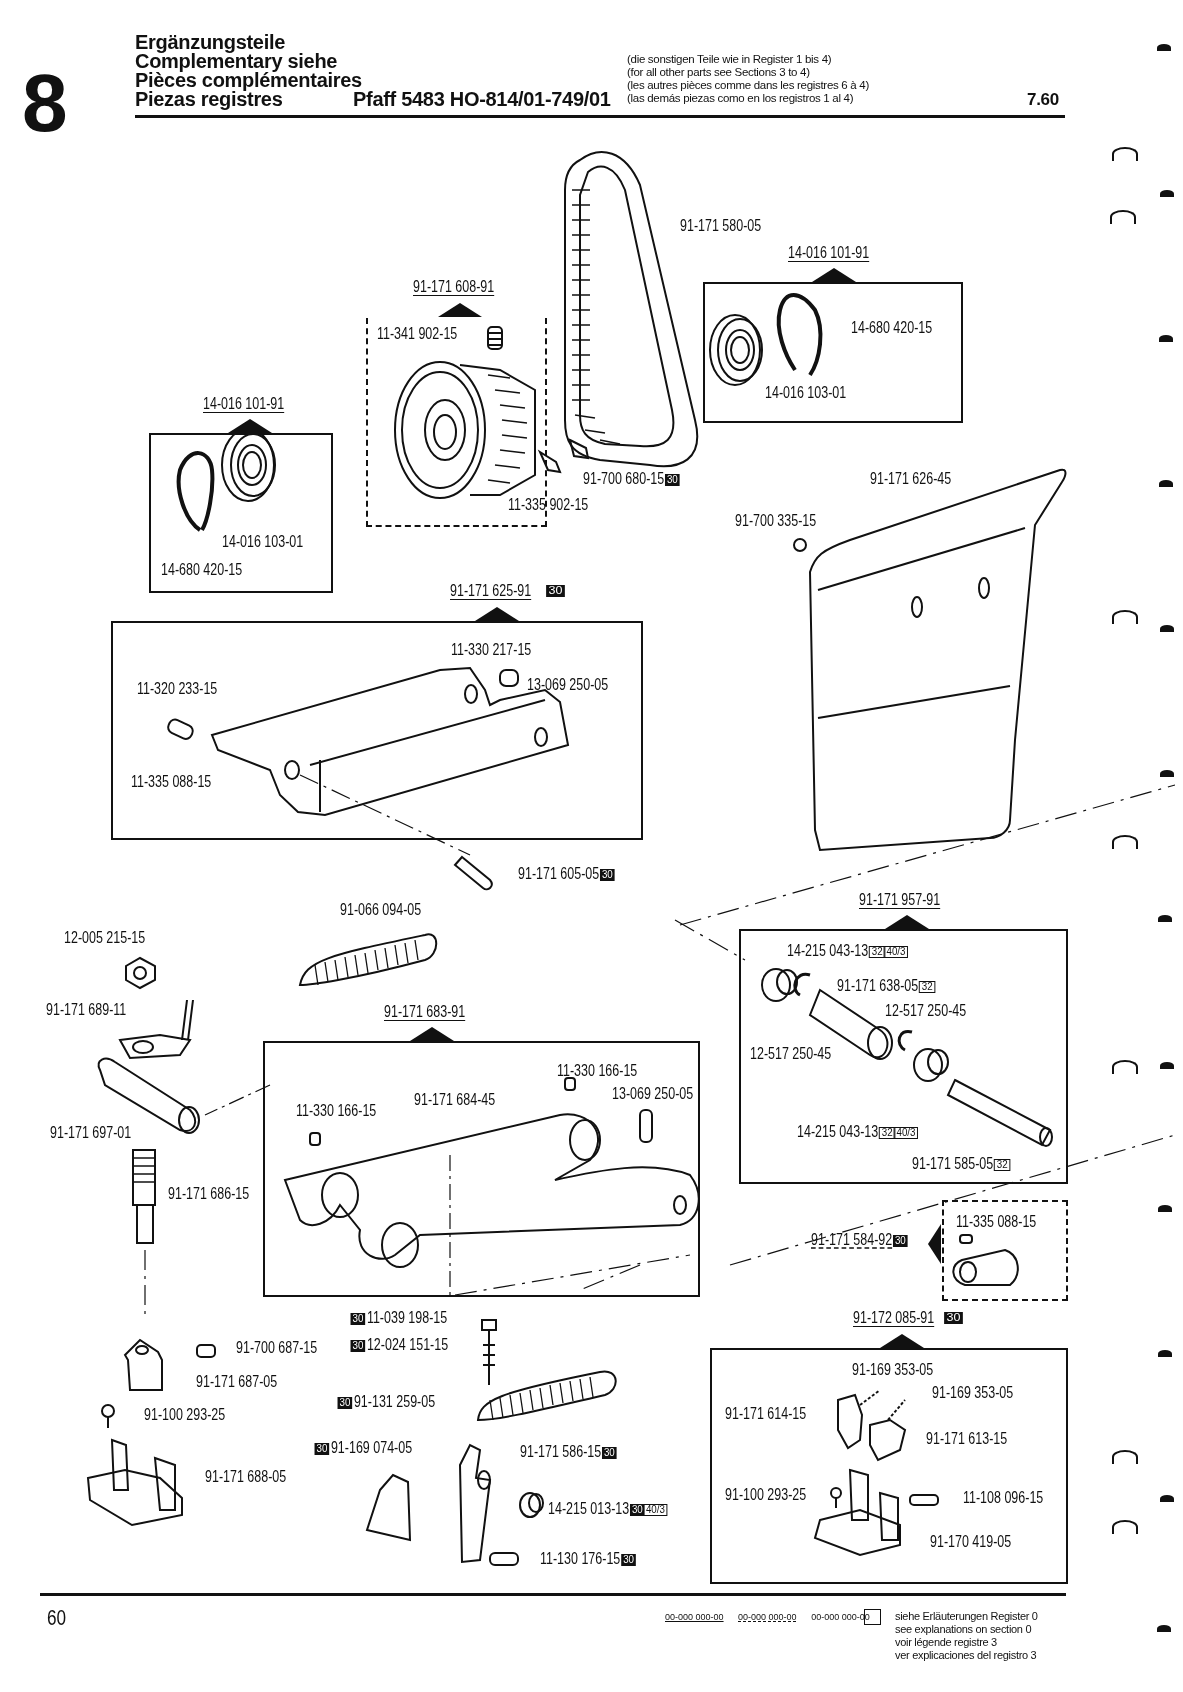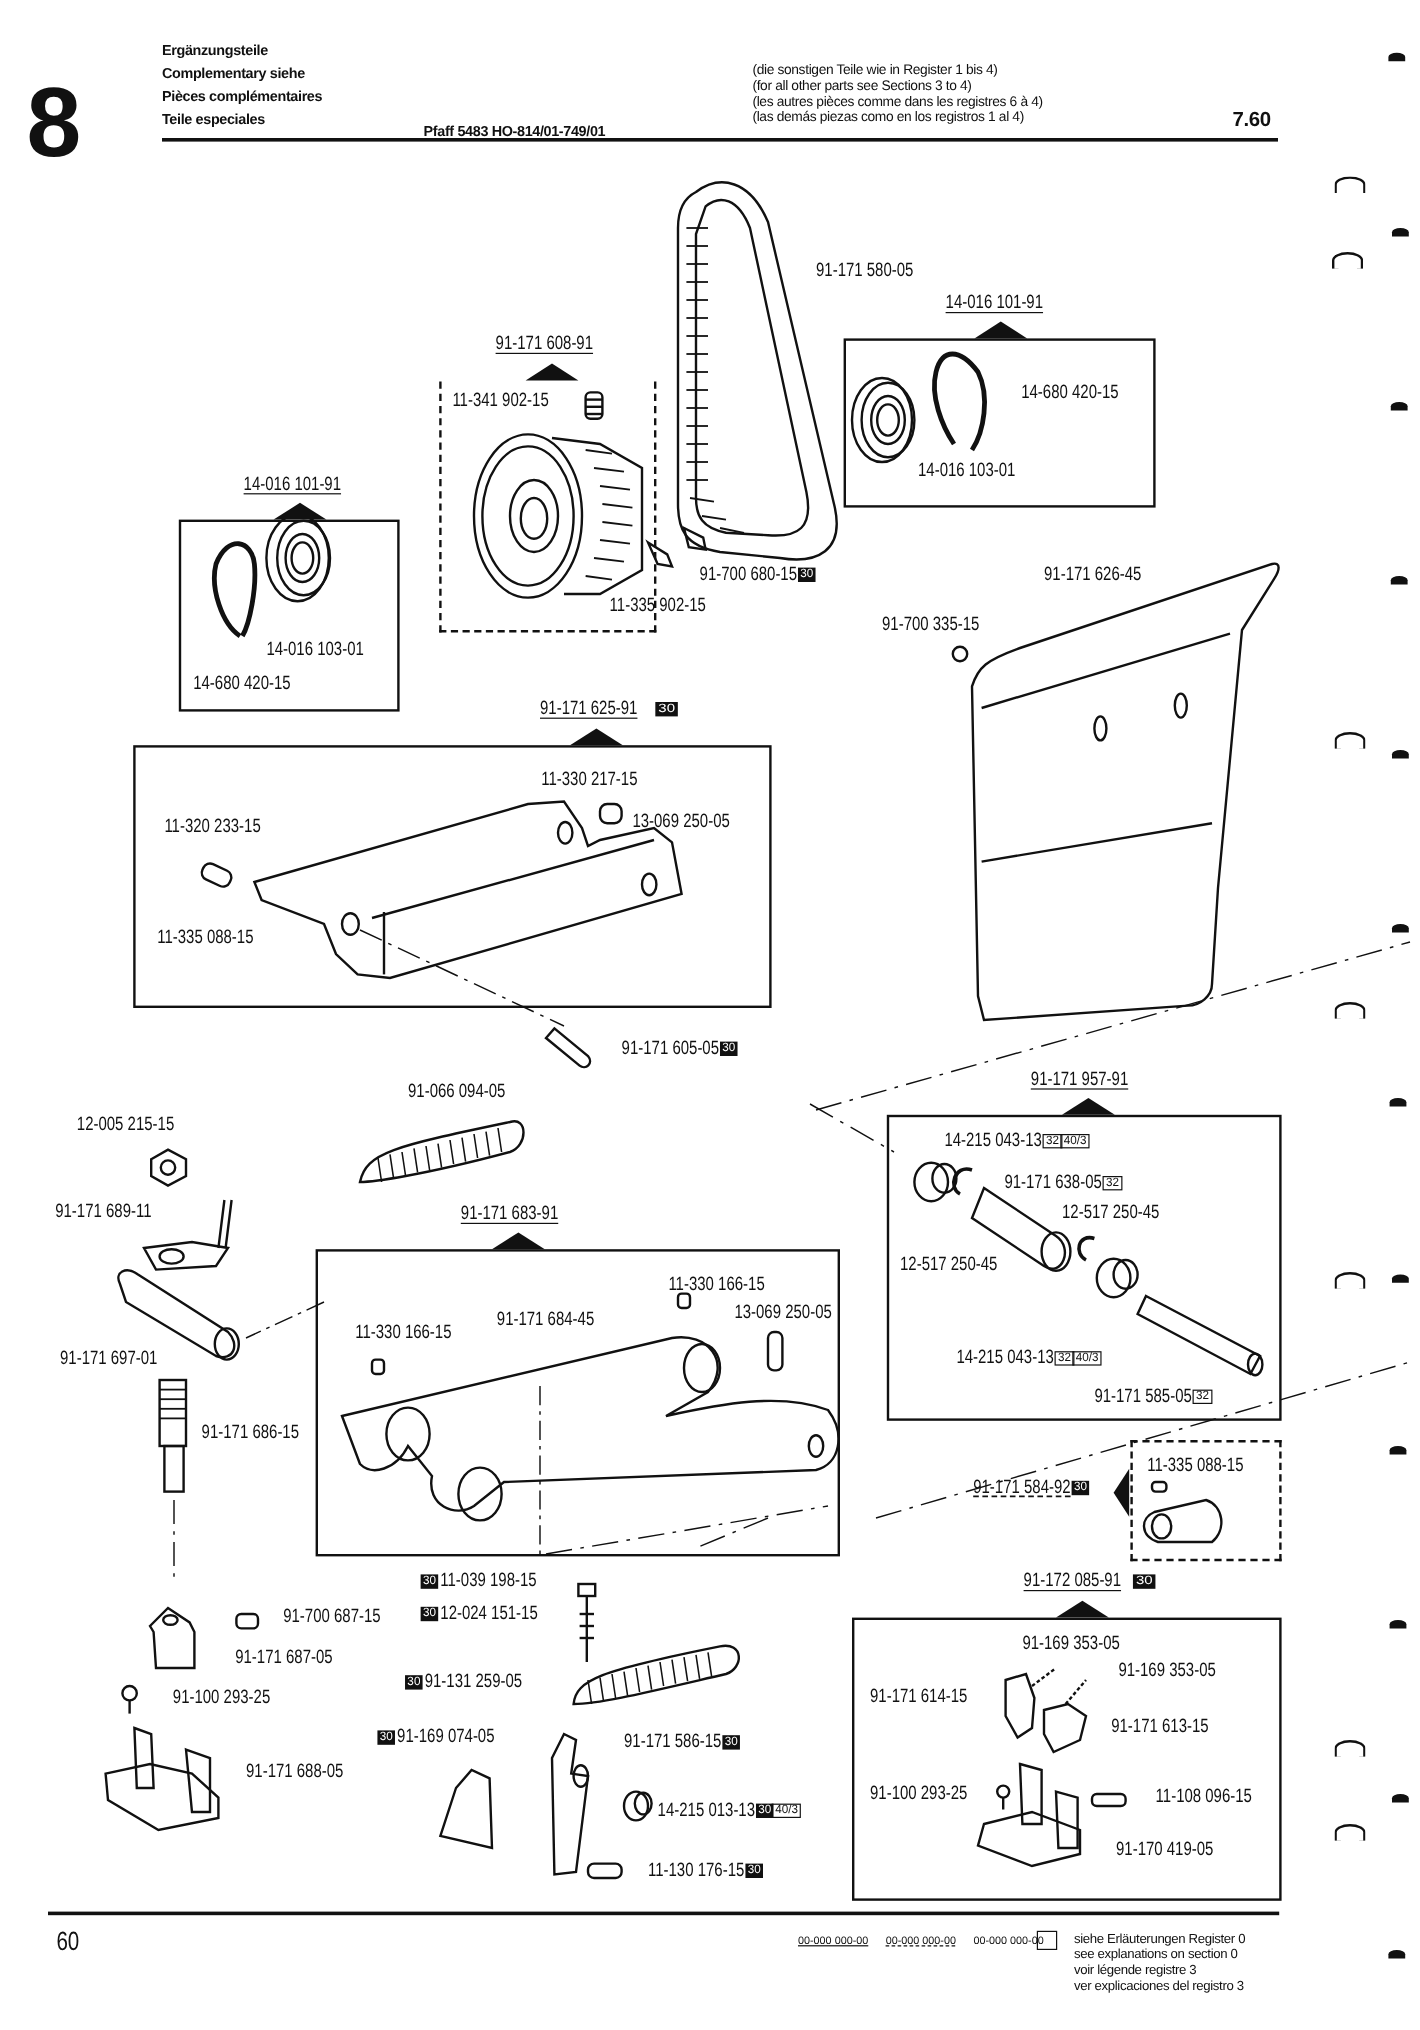--- a/index.html
+++ b/index.html
@@ -1,18 +1,18 @@
 <!DOCTYPE html>
 <html><head>
 <meta charset="utf-8">
 <style>
   html, body { margin:0; padding:0; background:#fff; }
   body { width:1183px; height:1692px; position:relative; overflow:hidden; font-family:"Liberation Sans", sans-serif; color:#111; }
   .abs { position:absolute; }
-  .hdr { font-family:"Liberation Sans", sans-serif; font-weight:bold; font-size:12px; line-height:19px; letter-spacing:-0.3px; }
+  .hdr { font-family:"Liberation Sans", sans-serif; font-weight:bold; font-size:20px; line-height:19px; letter-spacing:-0.3px; }
   .note { font-family:"Liberation Sans", sans-serif; font-size:11.5px; line-height:13px; letter-spacing:-0.3px; }
   .pn { font-family:"Liberation Sans Narrow","Liberation Sans", sans-serif; font-size:16px; transform:scaleX(0.78); transform-origin:left center; white-space:nowrap; letter-spacing:0px; }
   .pn.sub { text-decoration:underline; text-underline-offset:3px; }
   .pn.dsub { text-decoration:underline dashed; text-underline-offset:3px; }
   .tag { display:inline-block; font-family:"Liberation Sans", sans-serif; font-size:10px; line-height:12px; padding:0 2px; margin-left:3px; vertical-align:middle; transform:scaleX(1.25); }
   .tag.solid { background:#111; color:#fff; }
   .tag.outline { border:1.5px solid #111; color:#111; line-height:10px; }
   .box { position:absolute; border:2px solid #111; }
   .box.dashed { border:2px dashed #111; }
   .tri { position:absolute; width:0; height:0; border-left:22px solid transparent; border-right:22px solid transparent; border-bottom:14px solid #111; }
@@ -21,23 +21,23 @@
   svg.art { position:absolute; left:0; top:0; pointer-events:none; }
 </style>
 </head>
 <body>
 
 <div class="abs" style="left:22px;top:62px;font:bold 82px/1 'Liberation Sans',sans-serif;">8</div>
 <div class="abs hdr" style="left:135px;top:33px;">
   <div>Ergänzungsteile</div>
   <div>Complementary siehe</div>
   <div>Pièces complémentaires</div>
-  <div>Teile especiales</div>
+  <div>Piezas registres</div>
 </div>
-<div class="abs hdr" style="left:353px;top:100px;">Pfaff 5483 HO-814/01-749/01</div>
+<div class="abs hdr" style="left:353px;top:90px;">Pfaff 5483 HO-814/01-749/01</div>
 <div class="abs note" style="left:627px;top:53px;">
   <div>(die sonstigen Teile wie in Register 1 bis 4)</div>
   <div>(for all other parts see Sections 3 to 4)</div>
   <div>(les autres pièces comme dans les registres 6 à 4)</div>
   <div>(las demás piezas como en los registros 1 al 4)</div>
 </div>
 <div class="abs hdr" style="left:1027px;top:90px;font-size:17px;">7.60</div>
 <div class="abs" style="left:135px;top:115px;width:930px;height:3px;background:#111;"></div>
 
 <div class="hole small" style="left:1157px;top:44px;"></div>

